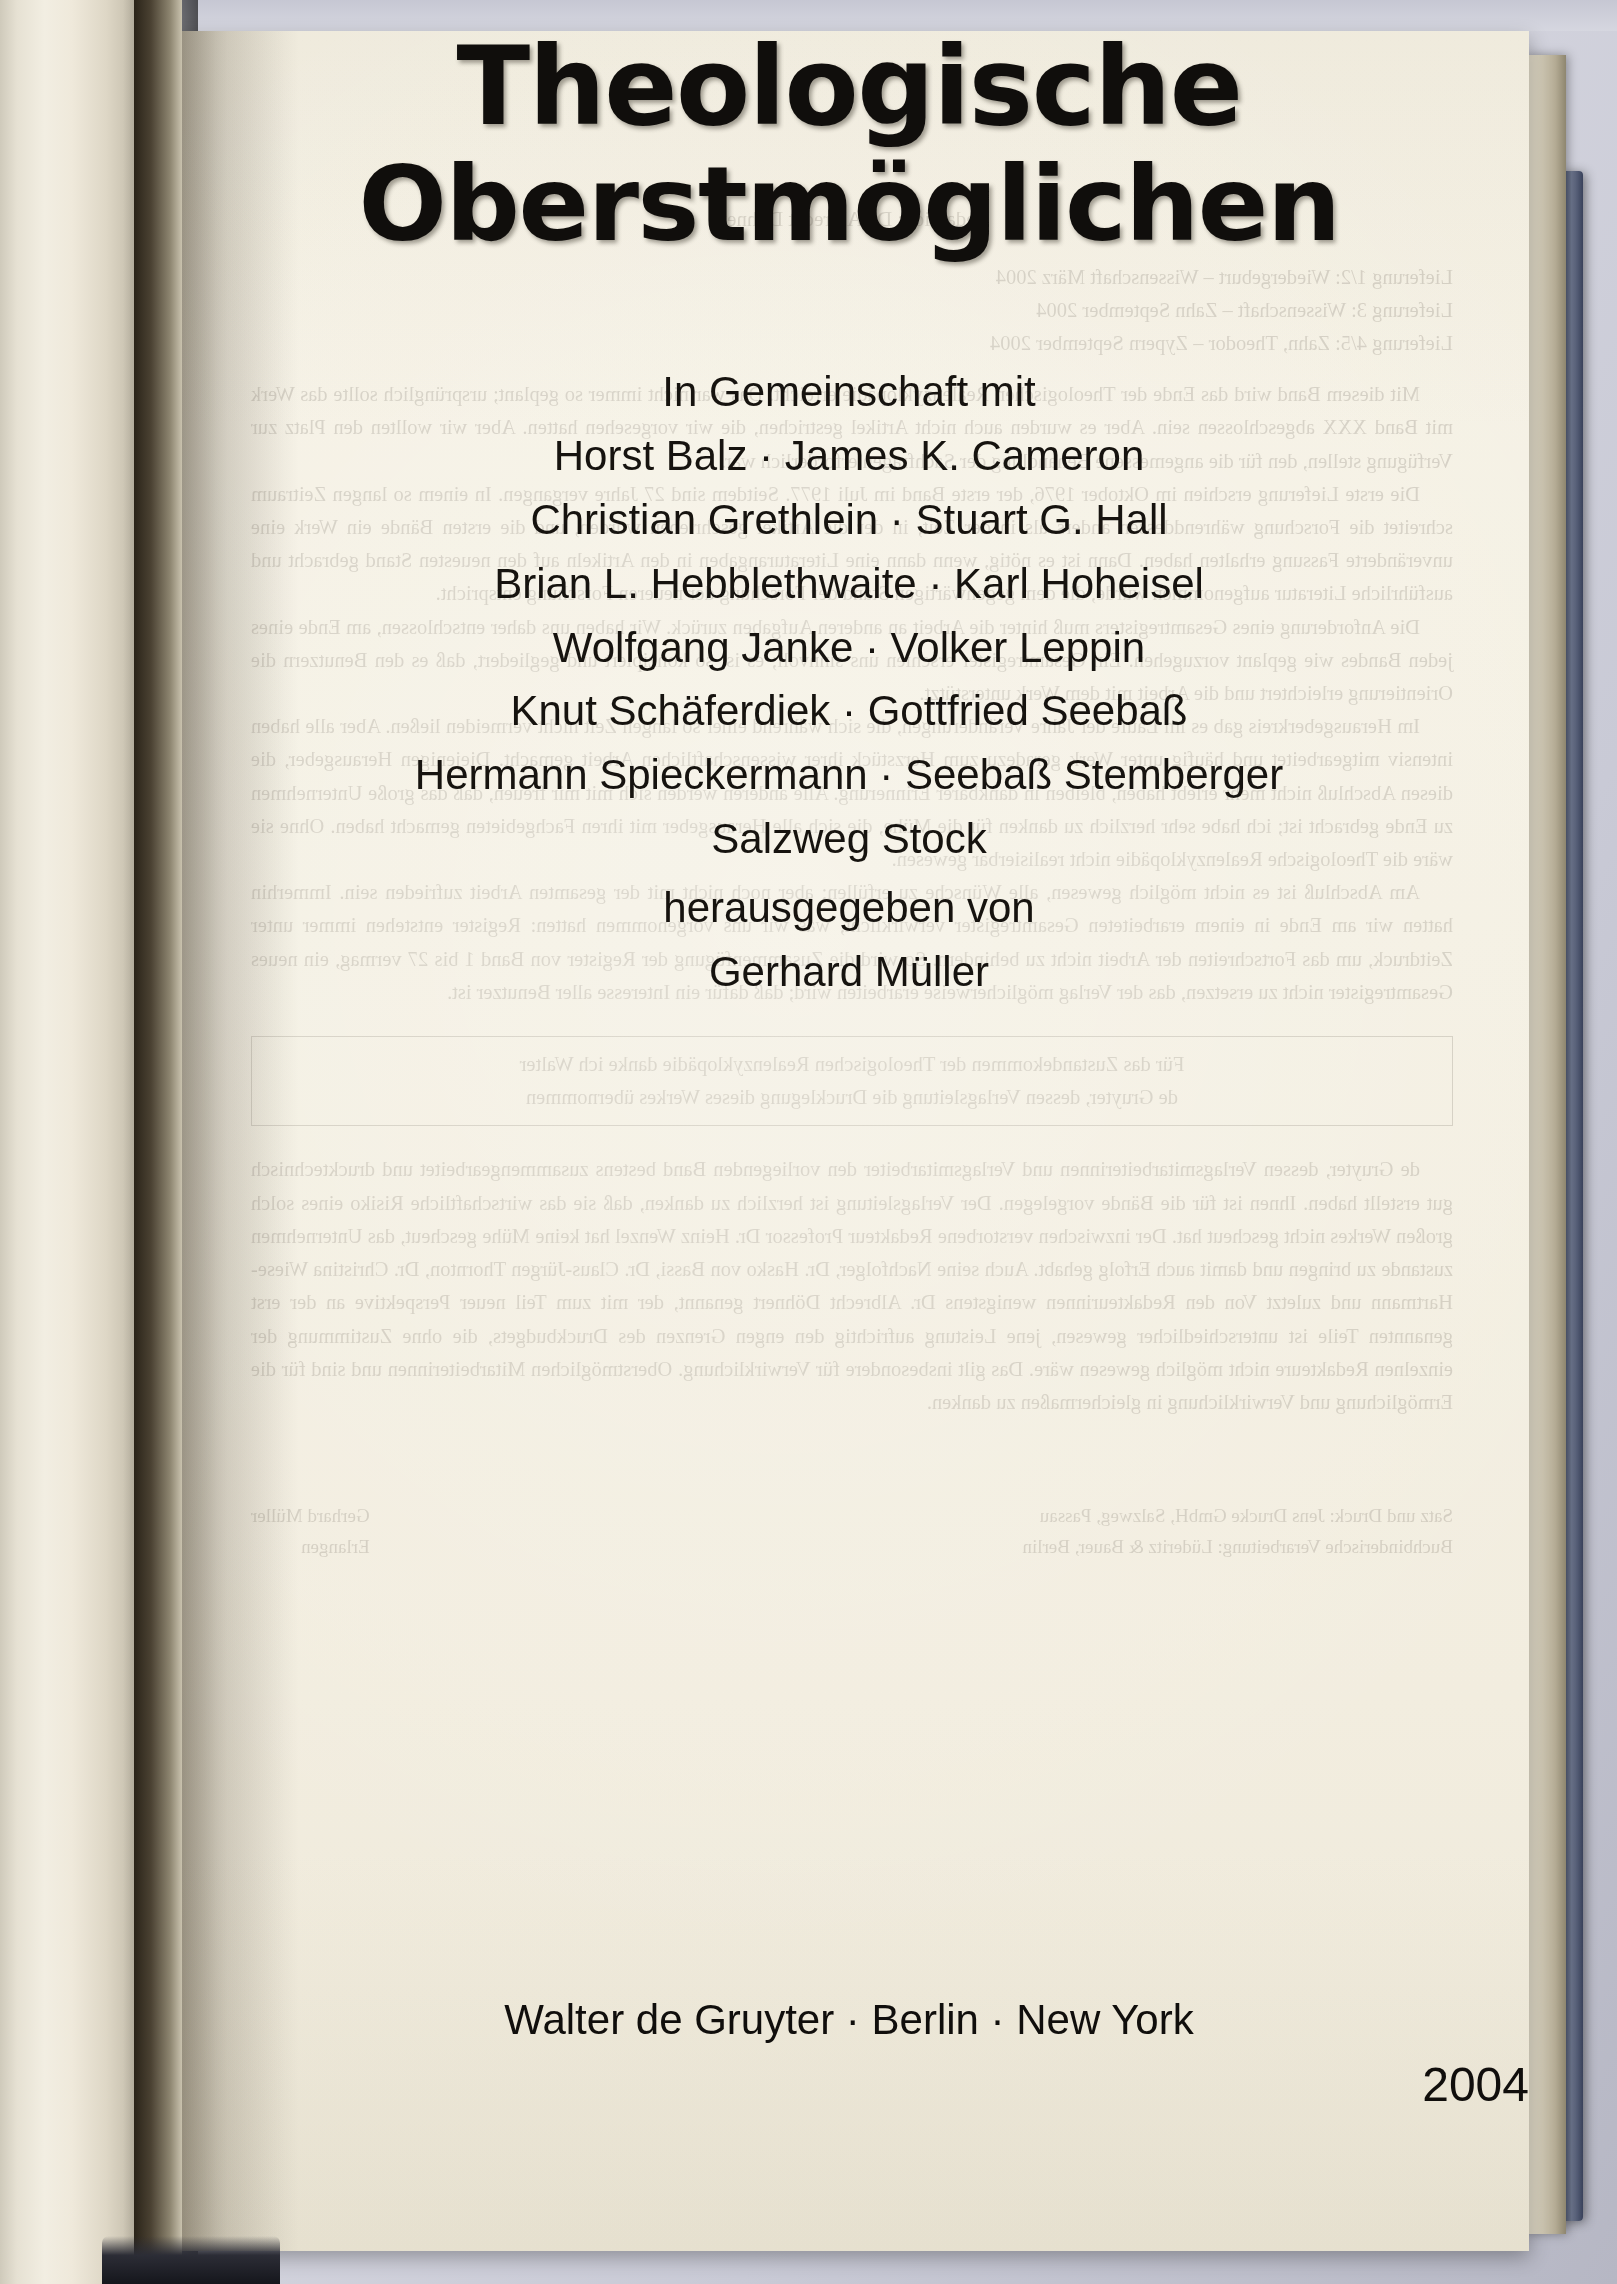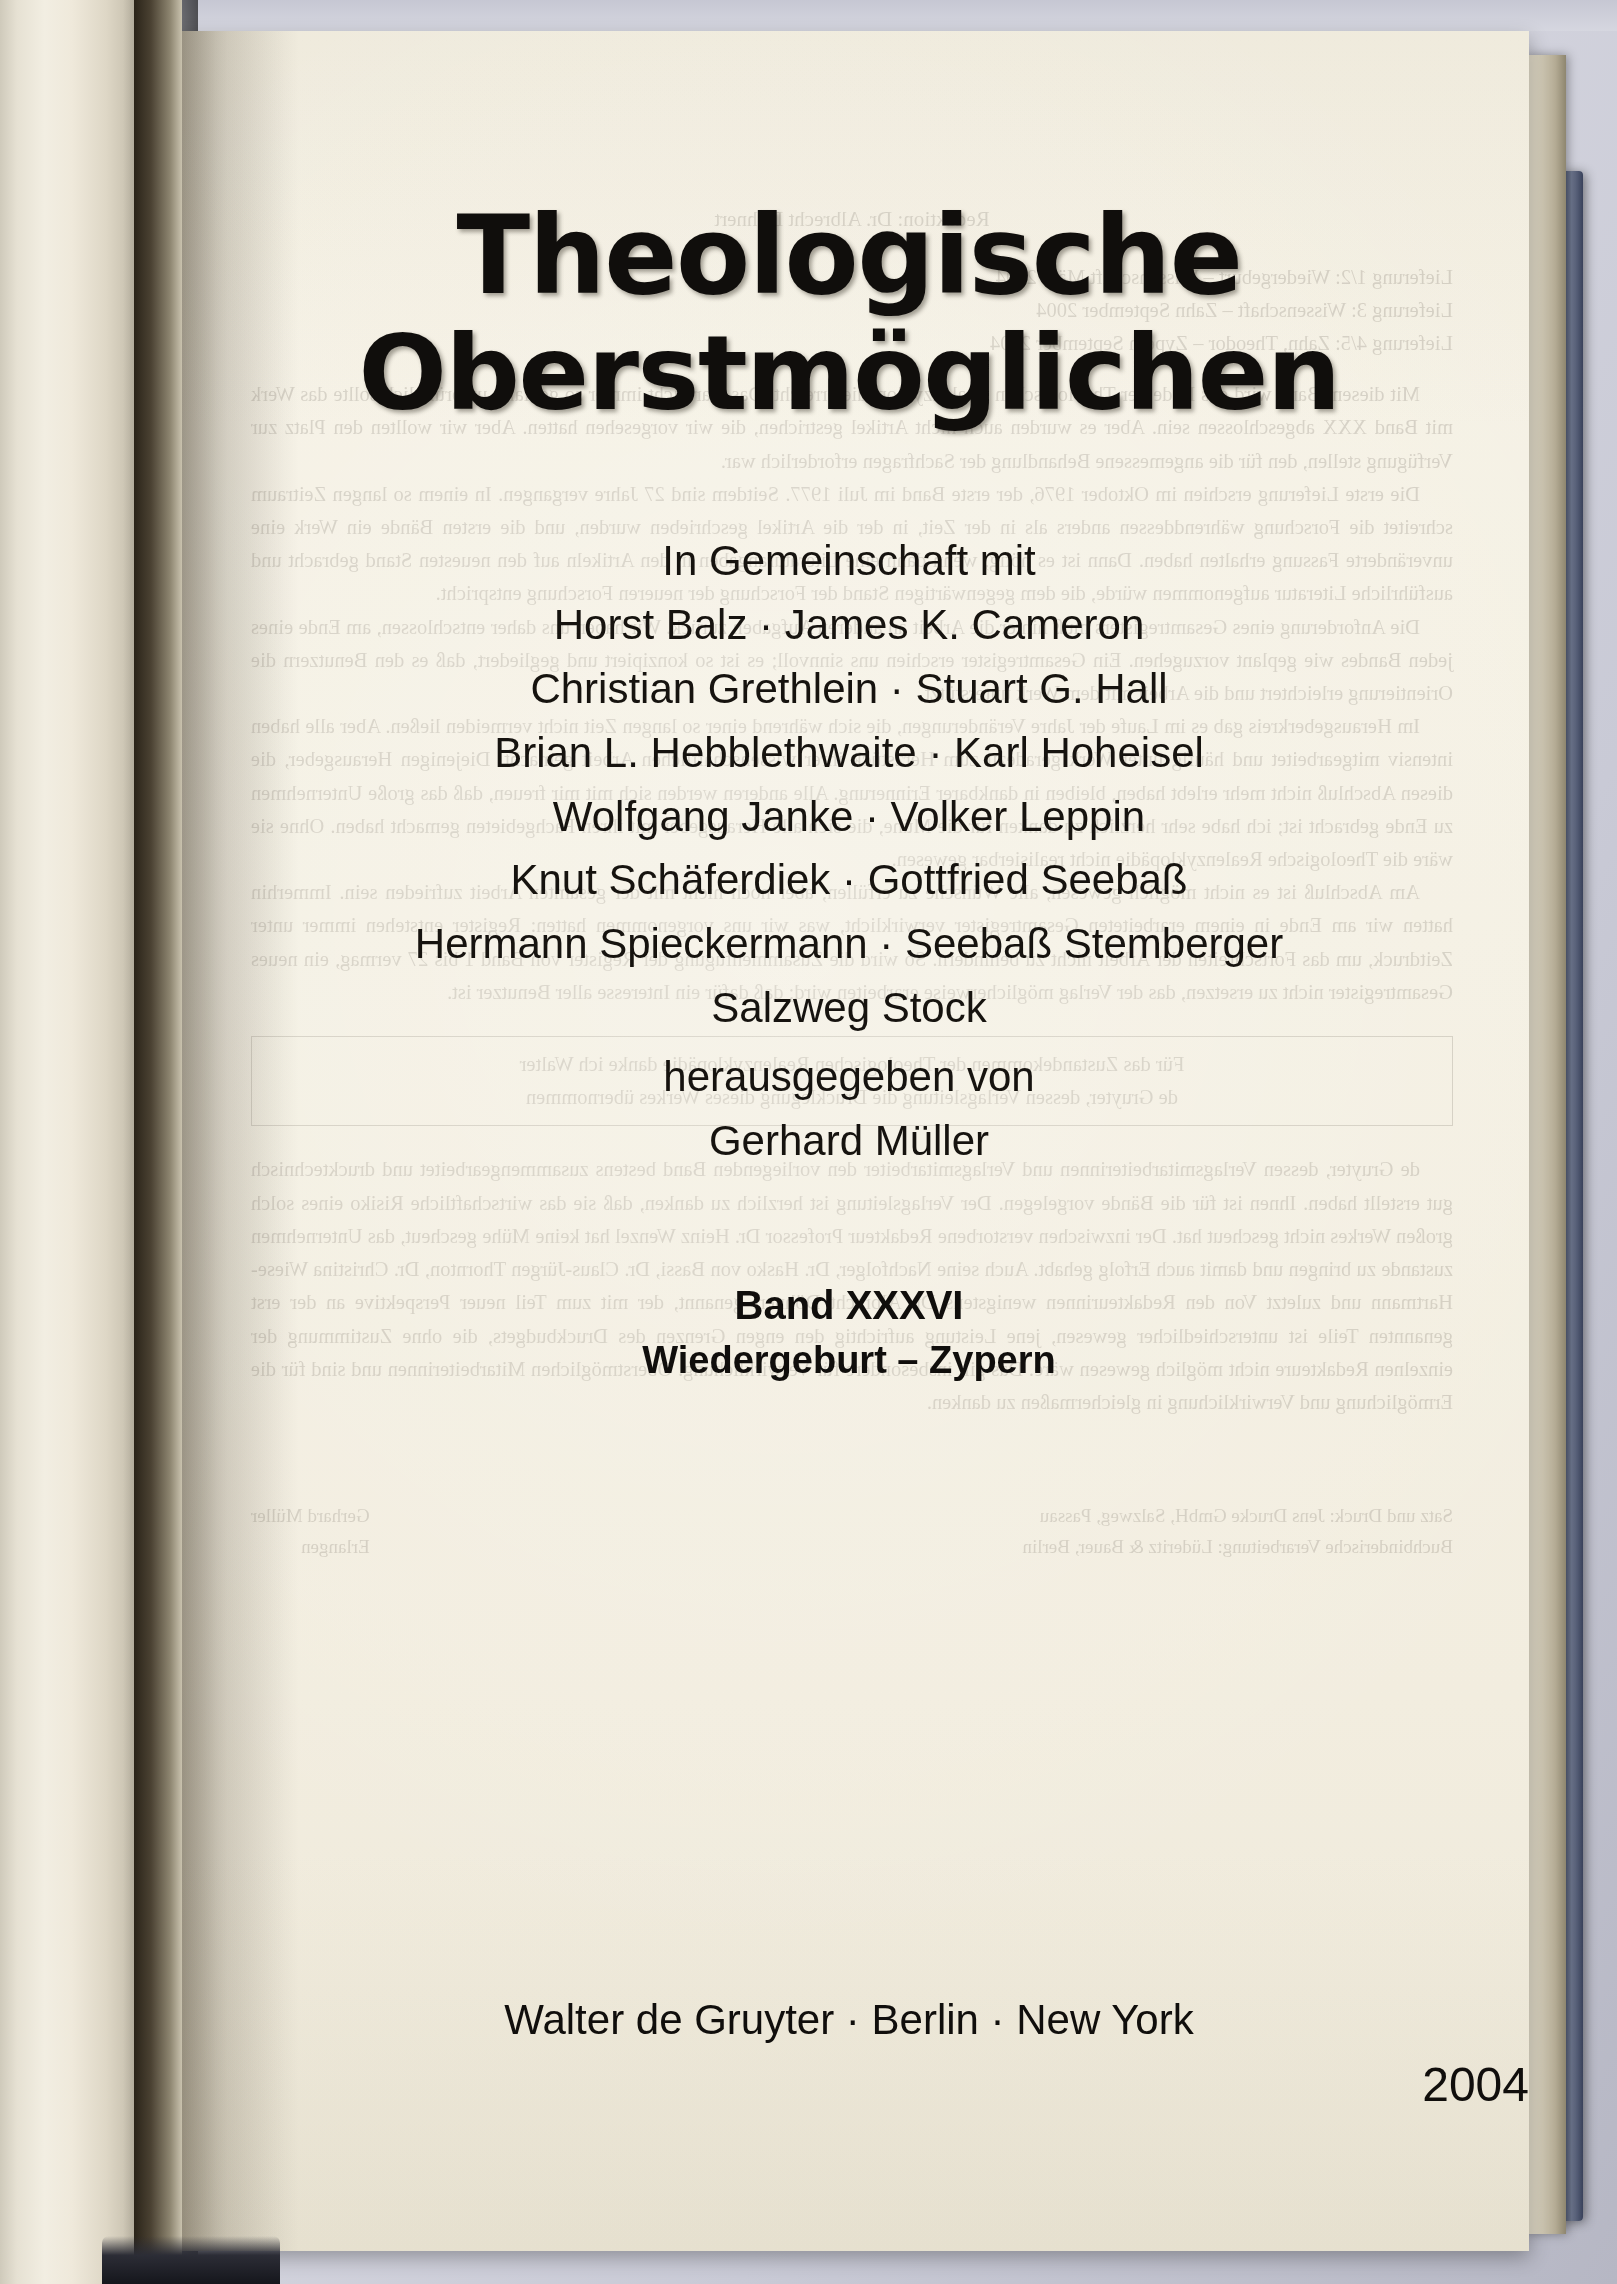--- a/index.html
+++ b/index.html
@@ -130,21 +130,20 @@
     position: absolute;
     left: 0;
     top: 0;
     width: 1360px;
     height: 2220px;
     color: #100e0c;
     text-align: center;
   }
 
   #title-main {
-    margin-top: 169px;
     font-family: "DejaVu Sans", sans-serif;
     font-weight: bold;
     letter-spacing: -1.4px;
     line-height: 1.04;
   }
   #title-main .tl1 {
     display: block;
     font-size: 108px;
     text-shadow: 2.7px 3.4px 4.1px rgba(60,55,45,0.45);
   }
@@ -280,24 +279,20 @@
         <span class="line">Christian Grethlein · Stuart G. Hall</span>
         <span class="line">Brian L. Hebblethwaite · Karl Hoheisel</span>
         <span class="line">Wolfgang Janke · Volker Leppin</span>
         <span class="line">Knut Schäferdiek · Gottfried Seebaß</span>
         <span class="line">Hermann Spieckermann · Seebaß Stemberger</span>
         <span class="line">Salzweg Stock</span>
         <span class="line hrsg">herausgegeben von</span>
         <span class="line">Gerhard Müller</span>
       </div>
 
-      <div id="band">
-        <div>Band XXXVI</div>
-        <div class="band-range">Wiedergeburt – Zypern</div>
-      </div>
 
       <div id="imprint">
         <div>Walter de Gruyter · Berlin · New York</div>
         <div class="year">2004</div>
       </div>
 
     </div>
   </div>
 
   <div id="gutter-shade"></div>

